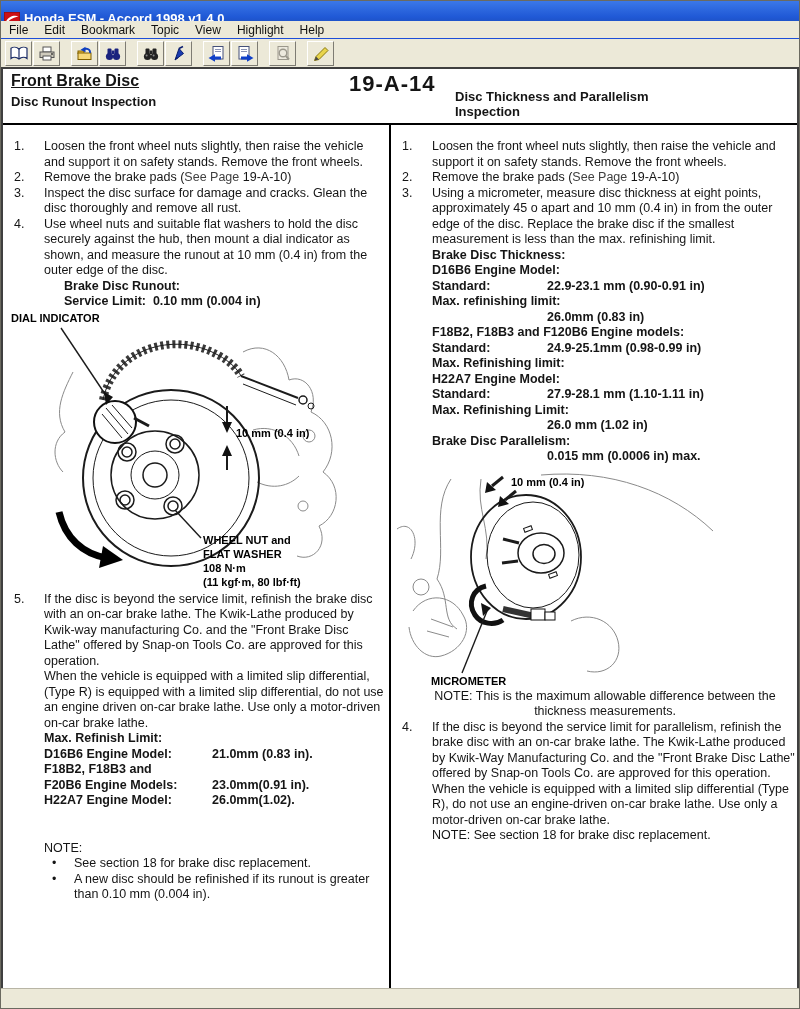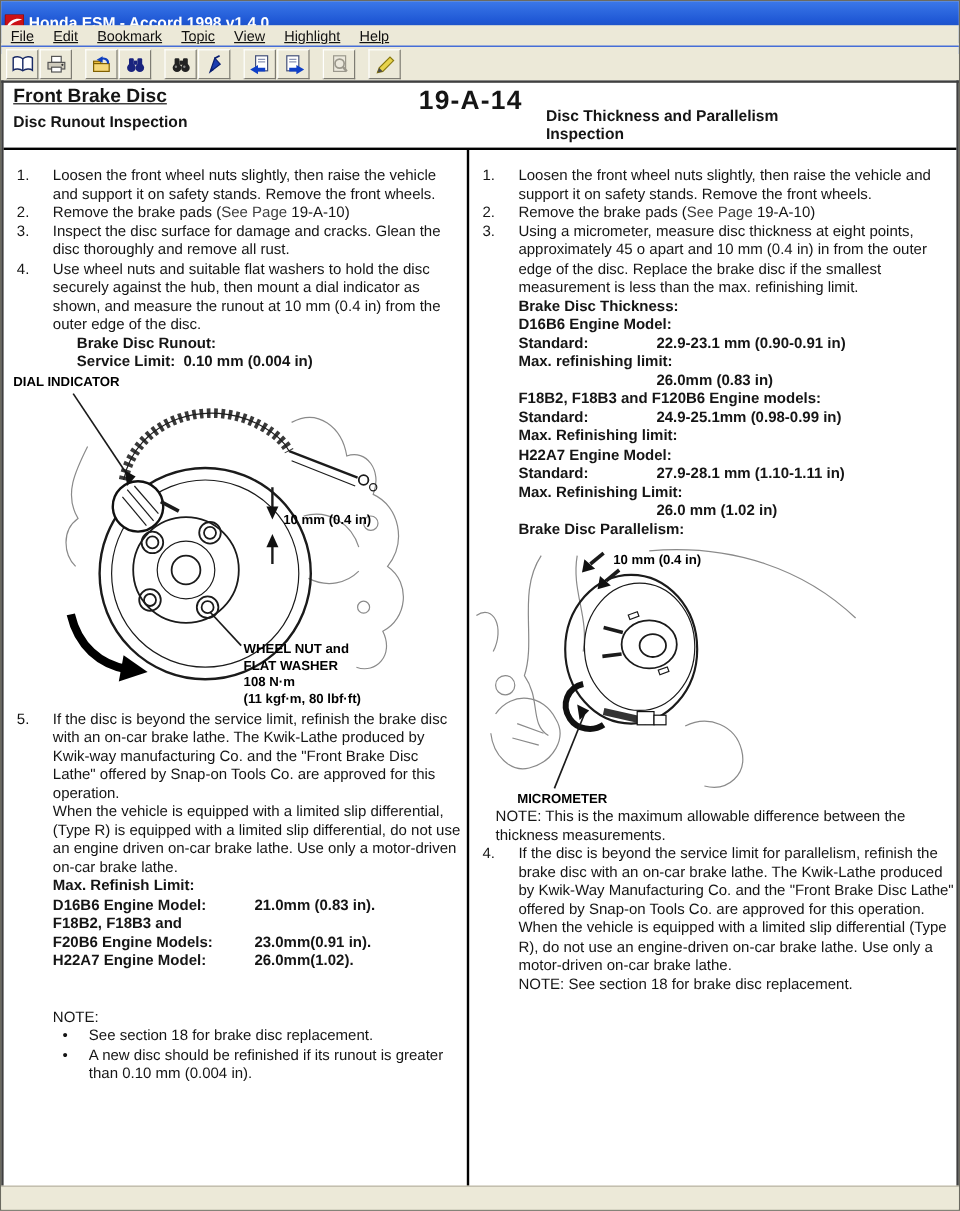--- a/index.html
+++ b/index.html
@@ -14,21 +14,20 @@
   .titlebar{
     position:absolute;top:0;left:0;right:0;height:35px;
     background:linear-gradient(180deg,#3B78E8 0%,#2059D6 45%,#16409F 100%);
     color:#fff;font-weight:bold;font-size:13px;
     display:flex;align-items:center;padding-left:3px;gap:4px;
   }
   .menubar{
     position:absolute;top:20px;left:0;right:0;height:17px;background:#ECE9D8;
     display:flex;align-items:center;font-size:12px;color:#111;
     border-bottom:7px solid #1d4ed8;
-    text-decoration:underline;
   }
   .menu-item{padding:1px 8px;cursor:default;}
   .toolbar{
     position:absolute;top:38px;left:0;right:0;height:28px;background:#ECE9D8;
     display:flex;align-items:center;padding-left:4px;
   }
   .tbtn{
     width:27px;height:25px;background:#ECE9D8;margin-right:1px;
     border:1px solid;border-color:#FFFFFF #7E7C73 #7E7C73 #FFFFFF;
     display:flex;align-items:center;justify-content:center;box-sizing:border-box;
@@ -60,21 +59,21 @@
   .step-text{flex:1;padding-right:2px;}
   .see-page{color:#404040;font-weight:normal;cursor:pointer;}
   .bold-line{font-weight:bold;font-size:12.5px;line-height:15.5px;margin-left:61px;padding-right:10px;}
   .spec-row{font-weight:bold;font-size:12.5px;line-height:15.5px;margin-left:41px;white-space:nowrap;}
   .spec-label{display:inline-block;min-width:168px;}
   .col-right .spec-label{min-width:115px;}
   .note-label{font-size:12.5px;line-height:15.5px;margin-left:41px;margin-top:32px;}
   .bullet-row{display:flex;font-size:12.5px;line-height:15.5px;margin-left:41px;}
   .bullet{flex:none;width:30px;padding-left:8px;box-sizing:border-box;}
   .bullet-text{flex:1;padding-right:16px;}
-  .note-text{font-size:12.5px;line-height:15.5px;margin-left:22px;}
+  .note-text{font-size:12.5px;line-height:15.5px;margin-left:22px;text-align:center;}
 
   .figure{display:block;}
   .fig-label{font-family:"Liberation Sans",sans-serif;font-weight:bold;font-size:11px;fill:#000;}
   .fig-stroke{stroke:#1b1b1b;fill:none;}
   .fig-bg{stroke:#8a8a8a;fill:none;stroke-width:1;}
 </style>
 </head>
 <body>
 
 <div class="window">
@@ -326,20 +325,21 @@
       <div class="spec-row"><span class="spec-label">Max. refinishing limit:</span><span></span></div>
       <div class="spec-row"><span class="spec-label"></span><span>26.0mm (0.83 in)</span></div>
       <div class="spec-row"><span class="spec-label">F18B2, F18B3 and F120B6 Engine models:</span><span></span></div>
       <div class="spec-row"><span class="spec-label">Standard:</span><span>24.9-25.1mm (0.98-0.99 in)</span></div>
       <div class="spec-row"><span class="spec-label">Max. Refinishing limit:</span><span></span></div>
       <div class="spec-row"><span class="spec-label">H22A7 Engine Model:</span><span></span></div>
       <div class="spec-row"><span class="spec-label">Standard:</span><span>27.9-28.1 mm (1.10-1.11 in)</span></div>
       <div class="spec-row"><span class="spec-label">Max. Refinishing Limit:</span><span></span></div>
       <div class="spec-row"><span class="spec-label"></span><span>26.0 mm (1.02 in)</span></div>
       <div class="spec-row"><span class="spec-label">Brake Disc Parallelism:</span><span></span></div>
+      <div class="spec-row"><span class="spec-label"></span><span>0.015 mm (0.0006 in) max.</span></div>
 
       <svg class="figure" width="395" height="220" viewBox="0 0 395 220" style="margin-top:4px">
 
         <path class="fig-bg" d="M150,6 C220,0 280,22 322,62"></path>
         <path class="fig-bg" d="M60,10 C40,40 56,80 46,110 C60,130 50,150 66,160"></path>
         <path class="fig-bg" d="M90,10 C85,40 100,60 95,90"></path>
         <path class="fig-bg" d="M6,60 C20,50 30,70 20,90"></path>
         <circle class="fig-bg" cx="30" cy="118" r="8"></circle>
 
         <path class="fig-bg" d="M22,142 C36,122 62,126 72,146 C82,162 70,182 50,187 C34,191 20,176 18,158"></path>

